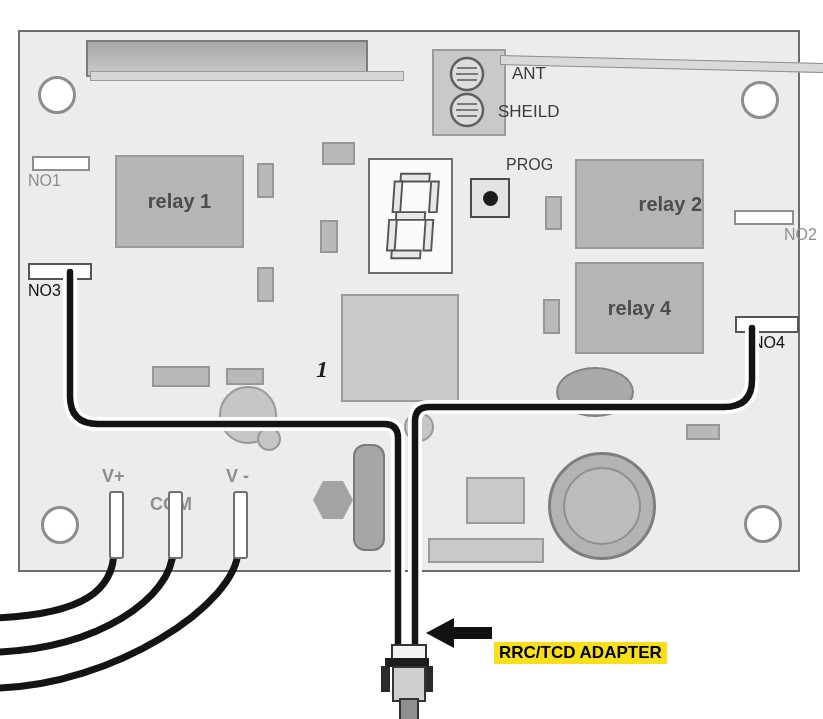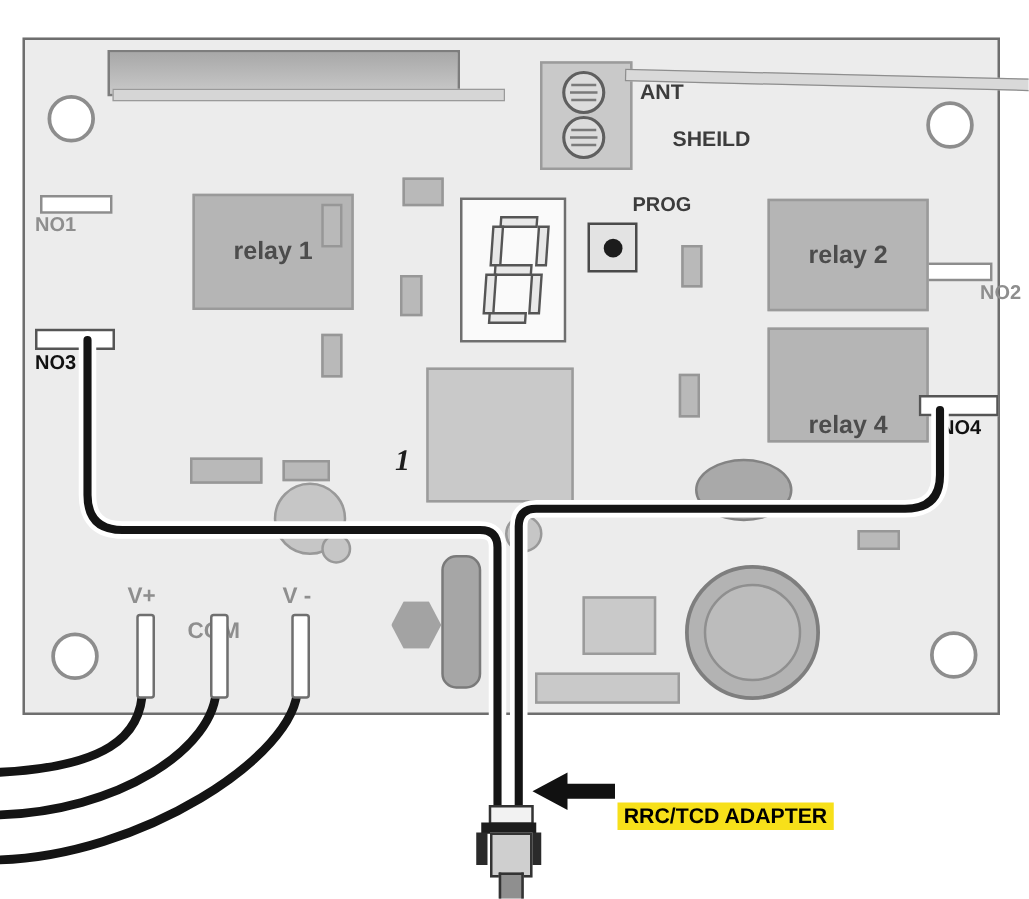--- a/index.html
+++ b/index.html
@@ -7,25 +7,25 @@
     position:relative;width:823px;height:719px;background:#ffffff;
     font-family:"Liberation Sans", sans-serif;overflow:hidden;
   }
   .abs{position:absolute;}
   
   .board{left:18px;top:30px;width:778px;height:538px;background:#ececec;border:2px solid #6e6e6e;}
   
   .comp{background:#b9b9b9;border:2px solid #979797;}
   .comp-light{background:#c9c9c9;border:2px solid #9b9b9b;}
   .relay{background:#b5b5b5;border:2px solid #9a9a9a;display:flex;align-items:center;justify-content:center;
-         color:#4c4c4c;font-weight:bold;font-size:20px;margin-left:39px;}
+         color:#4c4c4c;font-weight:bold;font-size:20px;}
   .hole{width:32px;height:32px;border-radius:50%;background:#ffffff;border:3px solid #8d8d8d;}
   .bar{background:#ffffff;border:2px solid #8d8d8d;}
   .bar-dark{background:#ffffff;border:2px solid #555555;}
-  .lbl{font-weight:bold;white-space:nowrap;}
+  .lbl{font-weight:normal;white-space:nowrap;}
   .lbl-gray{color:#8e8e8e;font-size:16px;}
   .lbl-black{color:#111111;font-size:16px;}
   .lbl-dark{color:#3c3c3c;font-size:16px;}
   .pwr{color:#8e8e8e;font-size:18px;font-weight:bold;}
   .pin{width:11px;height:64px;background:#ffffff;border:2px solid #6f6f6f;border-radius:3px;}
   .display{background:#fafafa;border:2px solid #6f6f6f;display:flex;align-items:center;justify-content:center;}
   .prog-btn{width:36px;height:36px;background:#e3e3e3;border:2px solid #4a4a4a;display:flex;align-items:center;justify-content:center;}
   .prog-dot{width:15px;height:15px;border-radius:50%;background:#1c1c1c;}
   .round{border-radius:50%;}
   .heatsink{background:linear-gradient(#a8a8a8,#c9c9c9);border:2px solid #7d7d7d;}
@@ -56,40 +56,40 @@
       <line x1="23" y1="29" x2="43" y2="29" stroke="#7a7a7a" stroke-width="2"></line>
       <circle cx="33" cy="59" r="16" fill="#dcdcdc" stroke="#5f5f5f" stroke-width="2.5"></circle>
       <line x1="23" y1="53" x2="43" y2="53" stroke="#7a7a7a" stroke-width="2"></line>
       <line x1="22" y1="59" x2="44" y2="59" stroke="#7a7a7a" stroke-width="2"></line>
       <line x1="23" y1="65" x2="43" y2="65" stroke="#7a7a7a" stroke-width="2"></line>
     </svg>
   </div>
 
   <div class="abs antwire" style="left:500px;top:55px;width:330px;height:8px;"></div>
   <div class="abs lbl lbl-dark" style="left:512px;top:64px;font-size:17px;">ANT</div>
-  <div class="abs lbl lbl-dark" style="left:538px;top:102px;font-size:17px;">SHEILD</div>
+  <div class="abs lbl lbl-dark" style="left:498px;top:102px;font-size:17px;">SHEILD</div>
 
   <div class="abs hole" style="left:38px;top:76px;"></div>
   <div class="abs hole" style="left:741px;top:81px;"></div>
   <div class="abs hole" style="left:41px;top:506px;"></div>
   <div class="abs hole" style="left:744px;top:505px;"></div>
 
   <div class="abs bar" style="left:32px;top:156px;width:54px;height:11px;"></div>
   <div class="abs lbl lbl-gray" style="left:28px;top:172px;">NO1</div>
 
   <div class="abs bar" style="left:734px;top:210px;width:56px;height:11px;"></div>
   <div class="abs lbl lbl-gray" style="left:784px;top:226px;">NO2</div>
 
   <div class="abs relay" style="left:115px;top:155px;width:125px;height:89px;">
     <span>relay 1</span>
   </div>
-  <div class="abs relay" style="left:575px;top:159px;width:125px;height:86px;">
+  <div class="abs relay" style="left:575px;top:159px;width:125px;height:86px;justify-content:flex-end;">
     <span>relay 2</span>
   </div>
-  <div class="abs relay" style="left:575px;top:262px;width:125px;height:88px;align-items:flex-end;">
+  <div class="abs relay" style="left:575px;top:262px;width:125px;height:88px;">
     <span>relay 4</span>
   </div>
 
   <div class="abs comp" style="left:257px;top:163px;width:13px;height:31px;"></div>
   <div class="abs comp" style="left:257px;top:267px;width:13px;height:31px;"></div>
   <div class="abs comp" style="left:322px;top:142px;width:29px;height:19px;"></div>
   <div class="abs comp" style="left:320px;top:220px;width:14px;height:29px;"></div>
   <div class="abs comp" style="left:545px;top:196px;width:13px;height:30px;"></div>
   <div class="abs comp" style="left:543px;top:299px;width:13px;height:31px;"></div>
   <div class="abs comp" style="left:152px;top:366px;width:54px;height:17px;"></div>

